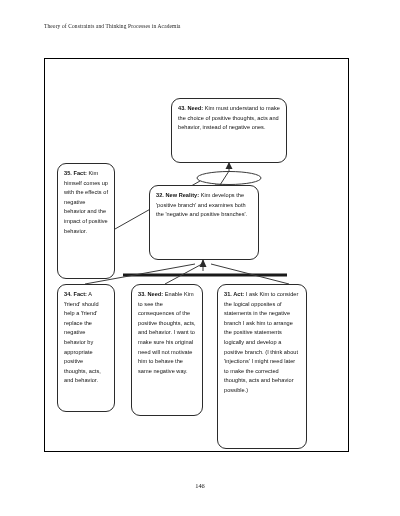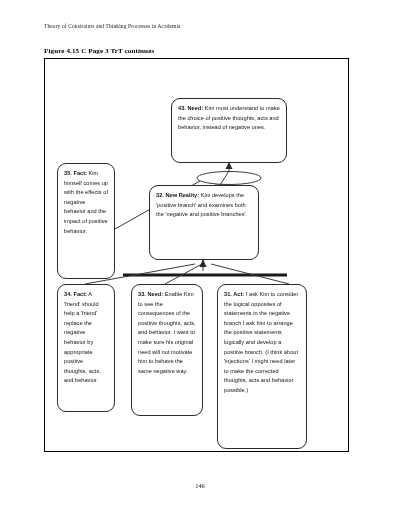--- a/index.html
+++ b/index.html
@@ -91,21 +91,20 @@
     color: #111;
   }
 </style>
 </head>
 <body>
 
 <div class="page">
 
   <div class="running-head">Theory of Constraints and Thinking Processes in Academia</div>
 
-  <div class="fig-caption">Figure 4.15 C  Page 3 TrT continues</div>
 
   <div class="figure-frame">
 
     <svg class="diagram-svg" viewBox="0 0 303 392">
       <g stroke="#3a3a3a" stroke-width="1" fill="none">
 
         <line x1="184" y1="104" x2="184" y2="116"></line>
 
         <ellipse cx="184" cy="119" rx="32" ry="6.5" fill="#ffffff"></ellipse>
 

